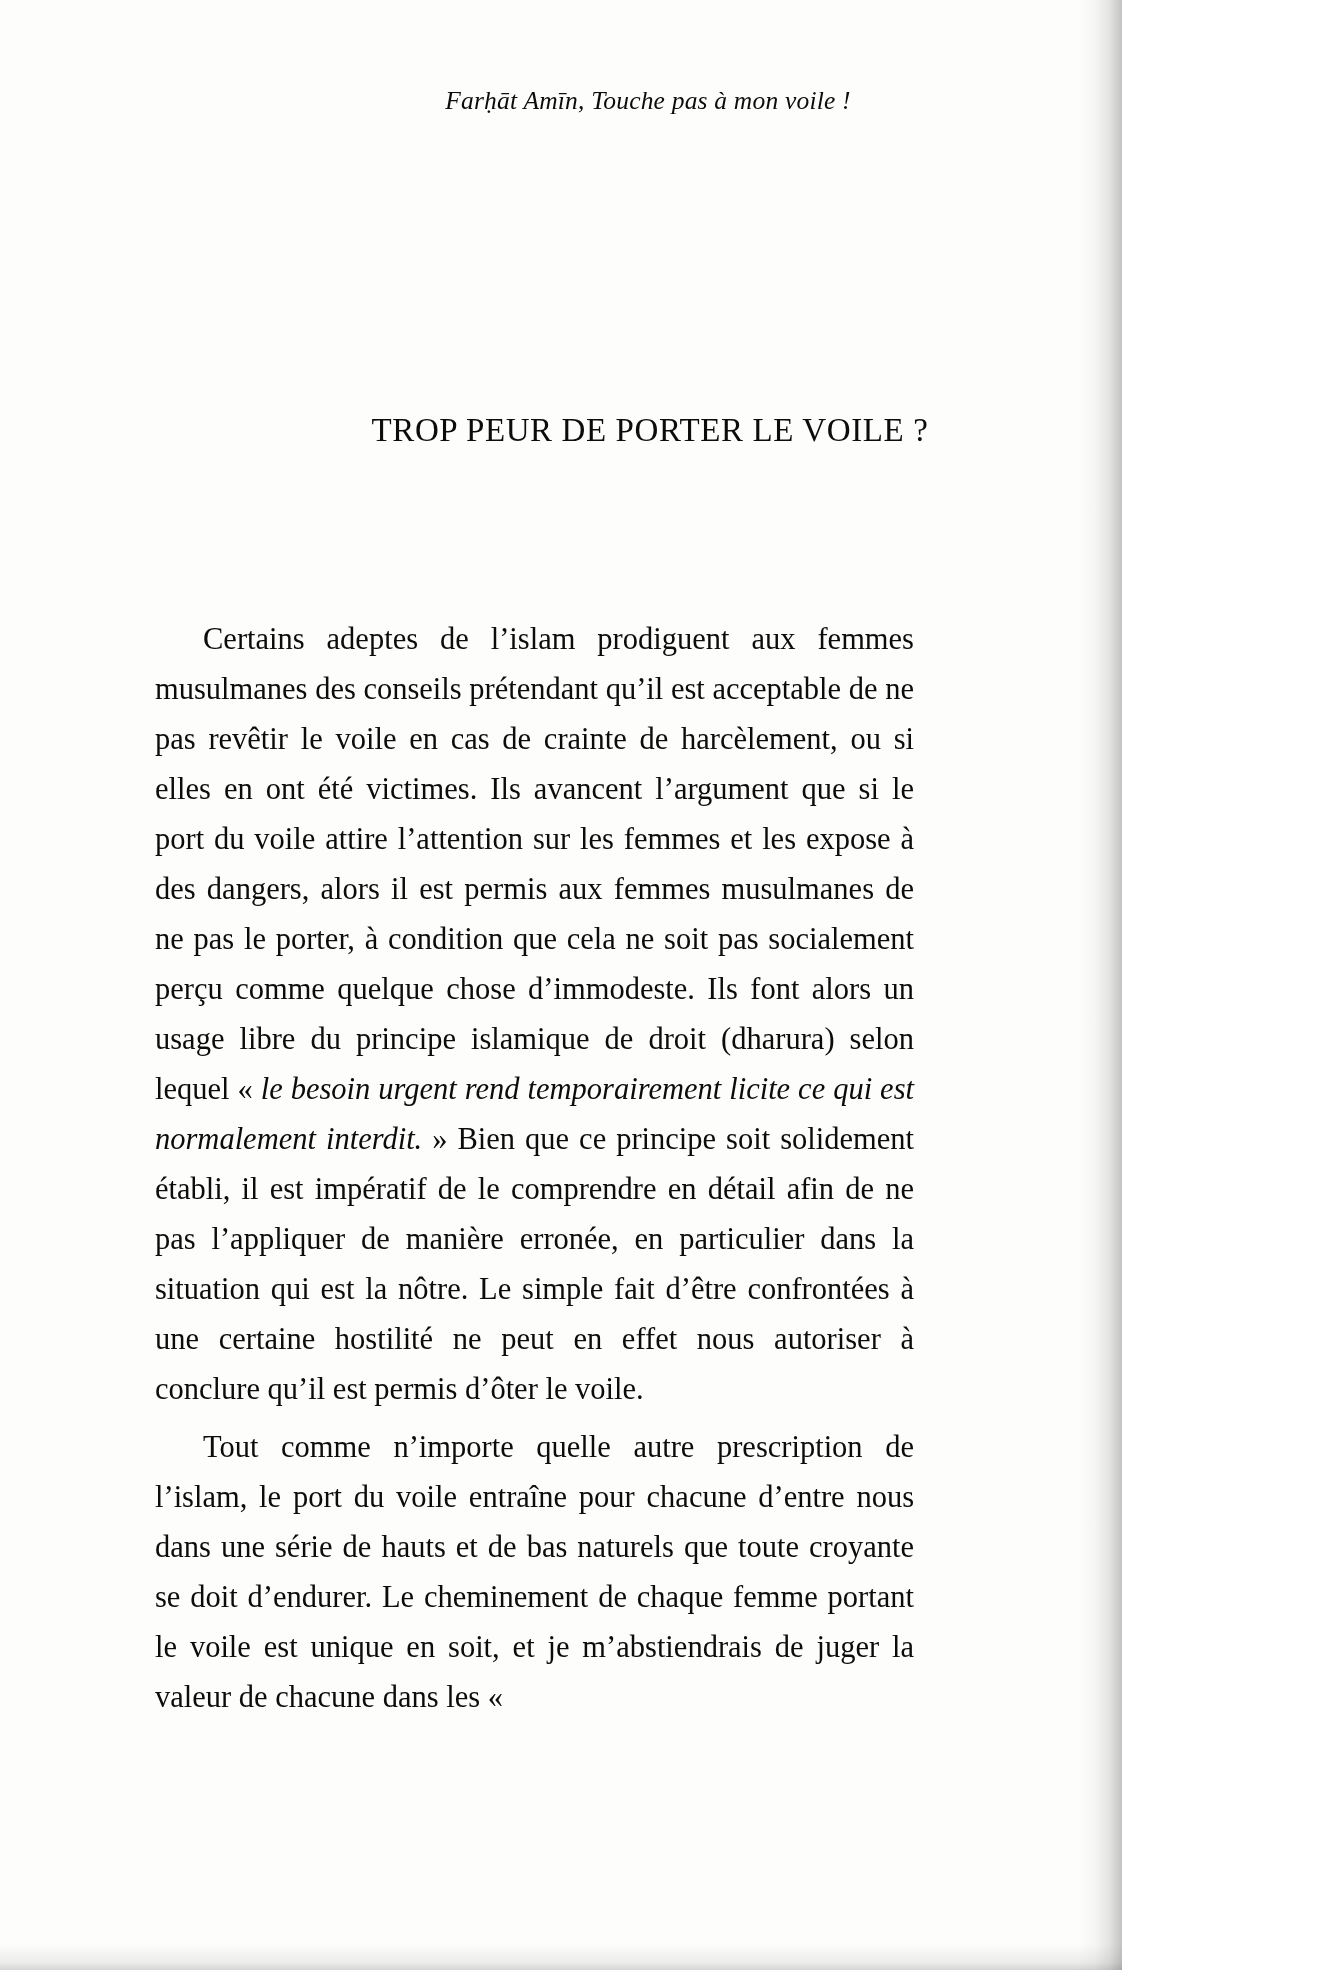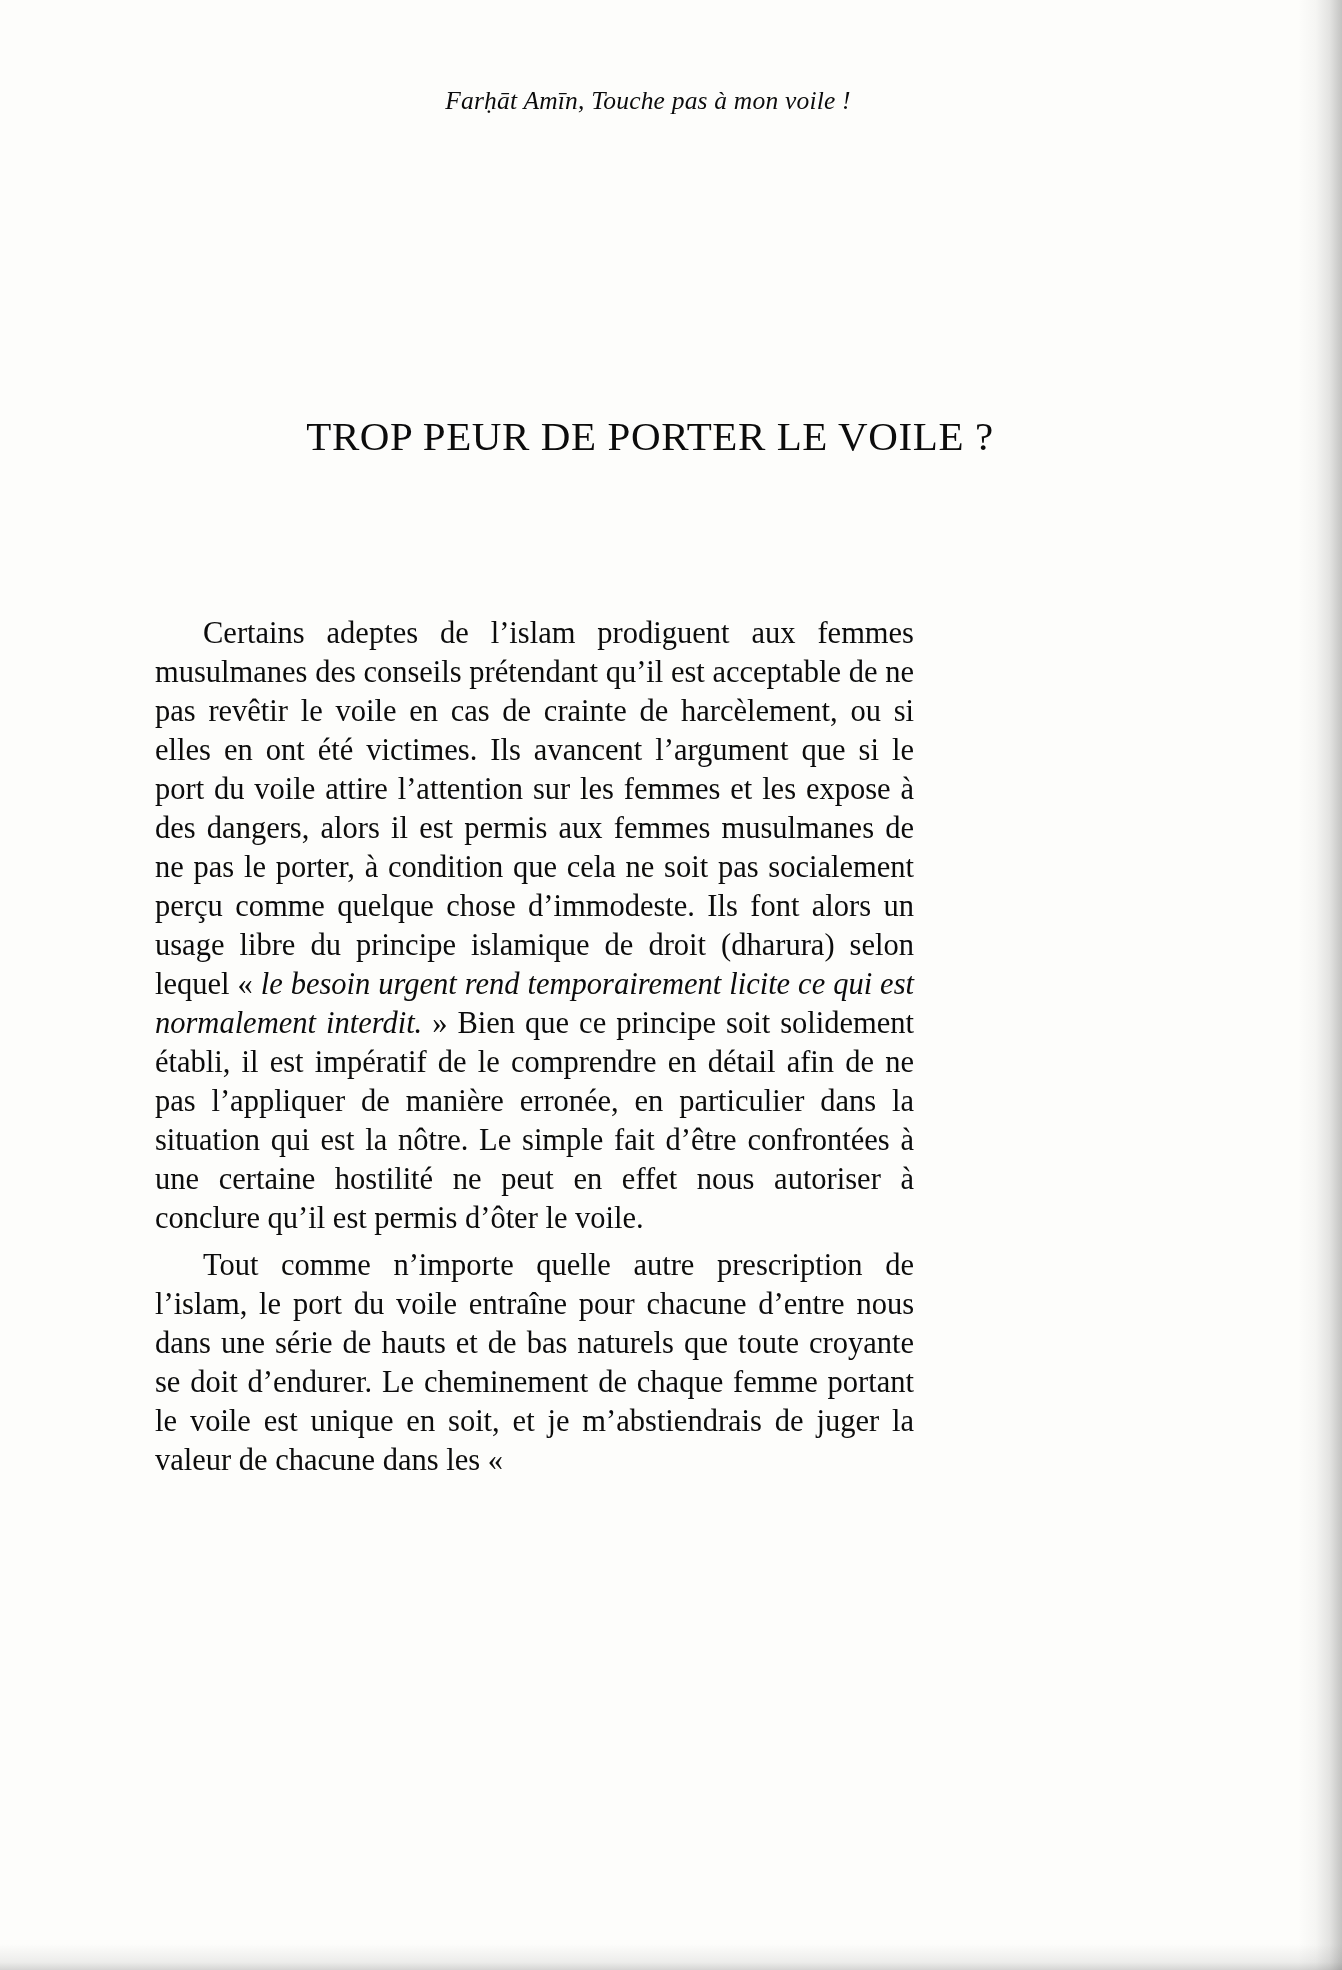--- a/index.html
+++ b/index.html
@@ -3,21 +3,21 @@
 <meta charset="utf-8">
 <style>
   html, body {
     margin: 0;
     padding: 0;
     background: #ffffff;
   }
 
   .page {
     position: relative;
-    width: 1342px;
+    width: 1122px;
     height: 1970px;
     background: #fdfdfb;
     overflow: hidden;
     font-family: "Liberation Serif", "DejaVu Serif", serif;
     color: #0c0c0c;
     box-sizing: border-box;
   }
 
   
   .page-edge-right {
@@ -59,35 +59,35 @@
     white-space: nowrap;
   }
 
   
   .chapter-title {
     position: absolute;
     top: 412px;
     left: 0;
     width: 1300px;
     text-align: center;
-    font-size: 41px;
+    font-size: 33px;
     letter-spacing: 0.6px;
     white-space: nowrap;
     font-weight: normal;
     margin: 0;
   }
 
   
   .body-block {
     position: absolute;
     top: 614px;
     left: 155px;
     width: 759px;
     font-size: 30.5px;
-    line-height: 39px;
+    line-height: 50px;
     text-align: justify;
     text-justify: inter-word;
   }
 
   .body-block p {
     margin: 0;
     text-indent: 48px;
     text-align: justify;
   }
 

